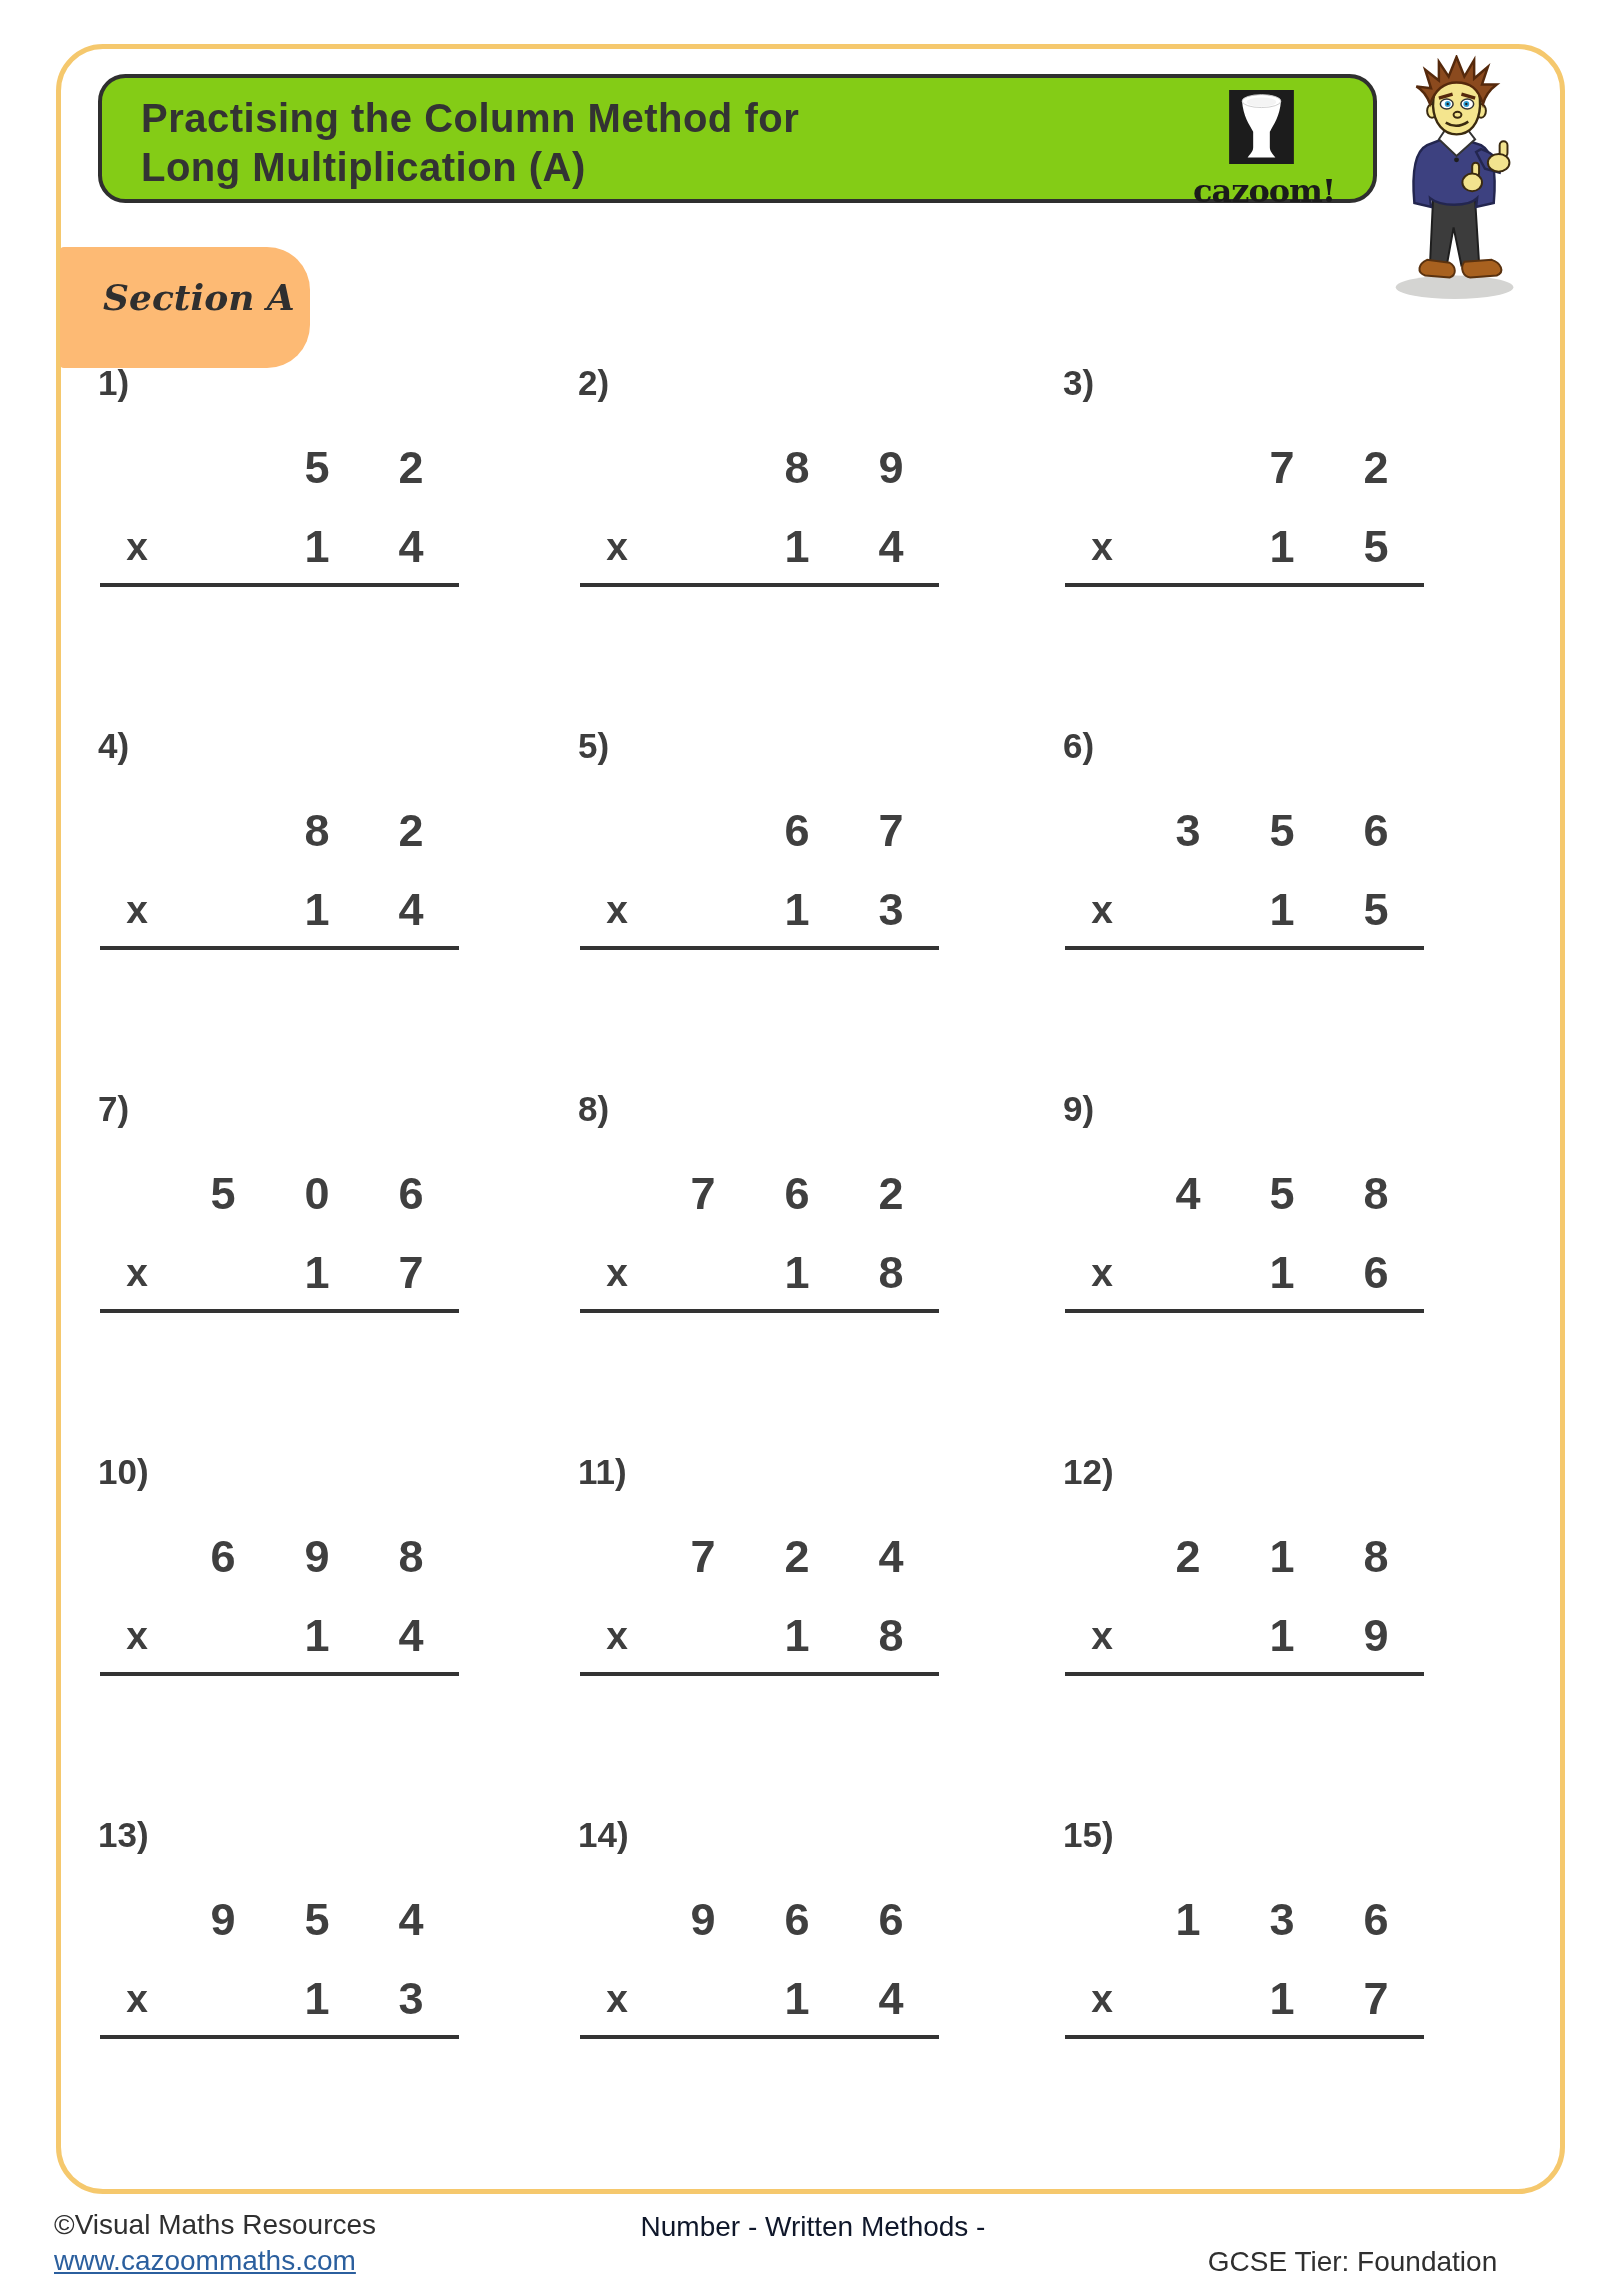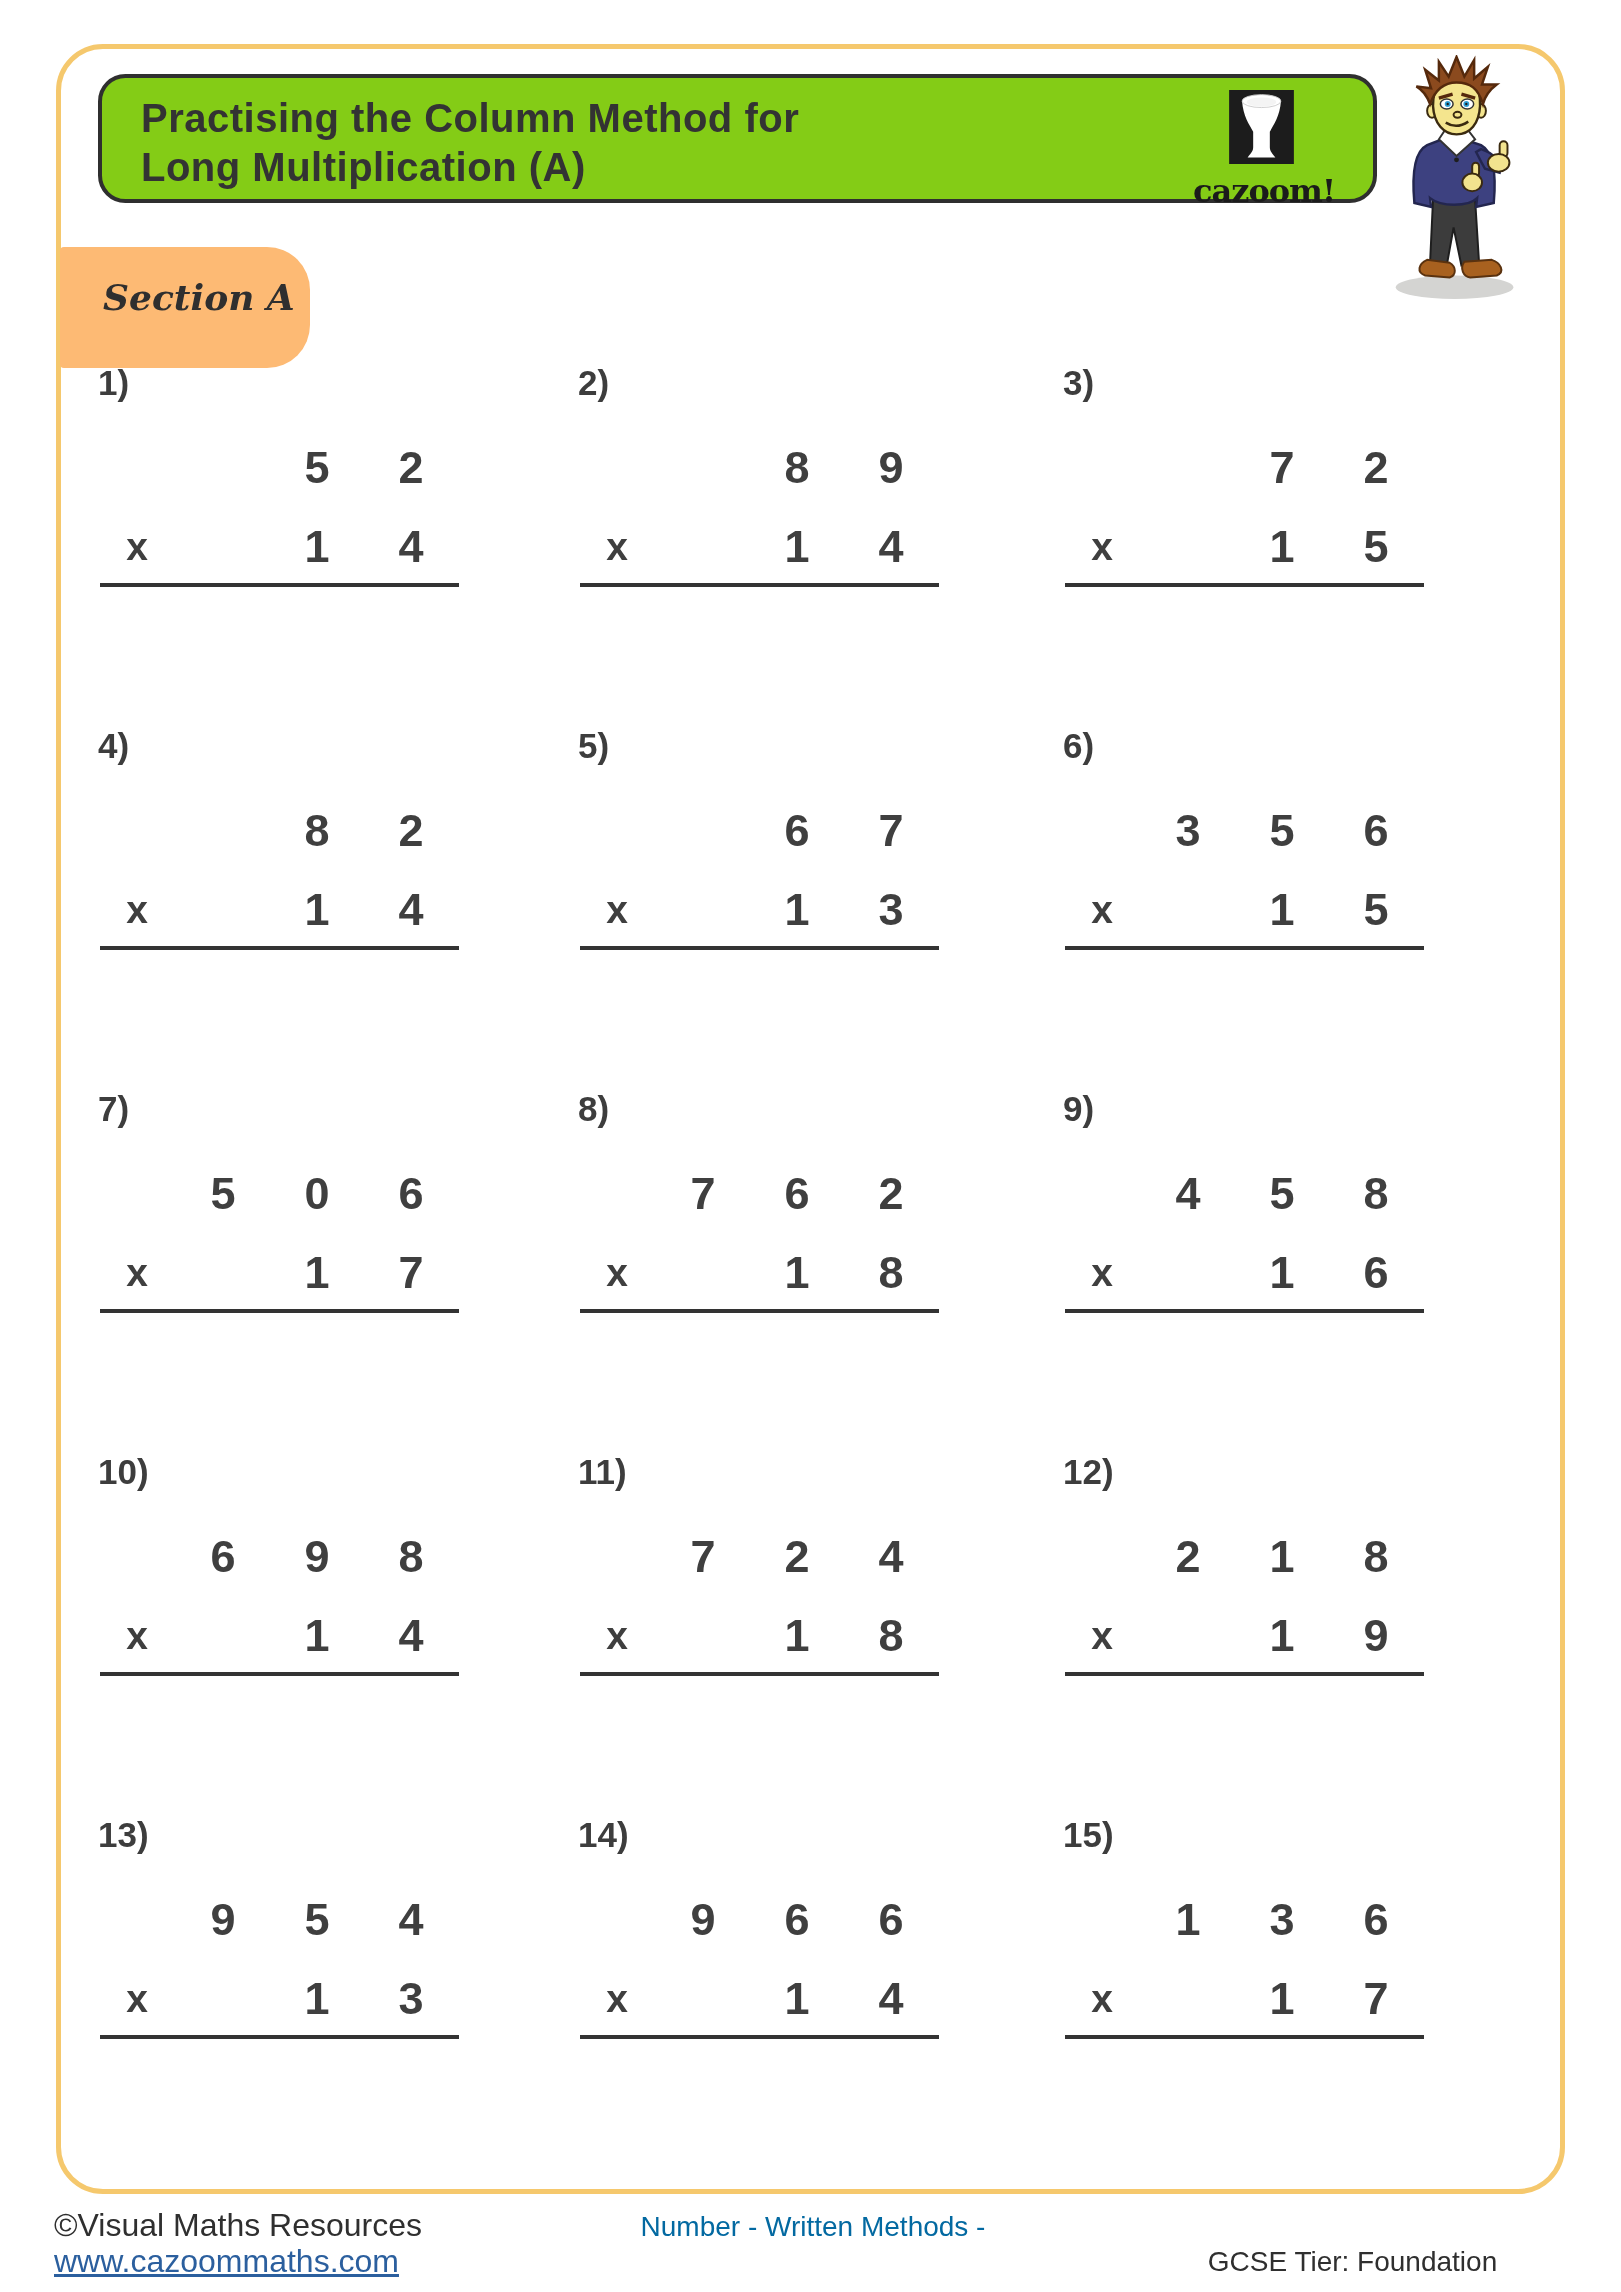--- a/index.html
+++ b/index.html
@@ -82,28 +82,28 @@
   }
   .cell.sign { width: 78px; font-size: 39px; }
   .cell.digit { width: 94px; }
   .answer-line {
     position: absolute; left: 2px; top: 220px;
     width: 359px; height: 0;
     border-top: 4.9px solid #333333;
   }
   .footer-left {
     position: absolute; left: 54px; top: 2207px;
-    font-size: 32px; color: #2F2F2F; line-height: 36px;
+    font-size: 28px; color: #2F2F2F; line-height: 36px;
   }
   .footer-left a {
     color: #2B5F9E; 
   }
   .footer-center {
     position: absolute; left: 323px; top: 2209px; width: 980px;
-    text-align: center; font-size: 28px; color: #0369a1; line-height: 36px;
+    text-align: center; font-size: 28px; color: #0f172a; line-height: 36px;
   }
   .footer-center span { display: block; }
   .footer-right {
     position: absolute; left: 1137px; top: 2246px; width: 431px;
     text-align: center; font-size: 28px; color: #2F2F2F;
   }
 </style>
 </head>
 <body>
 

